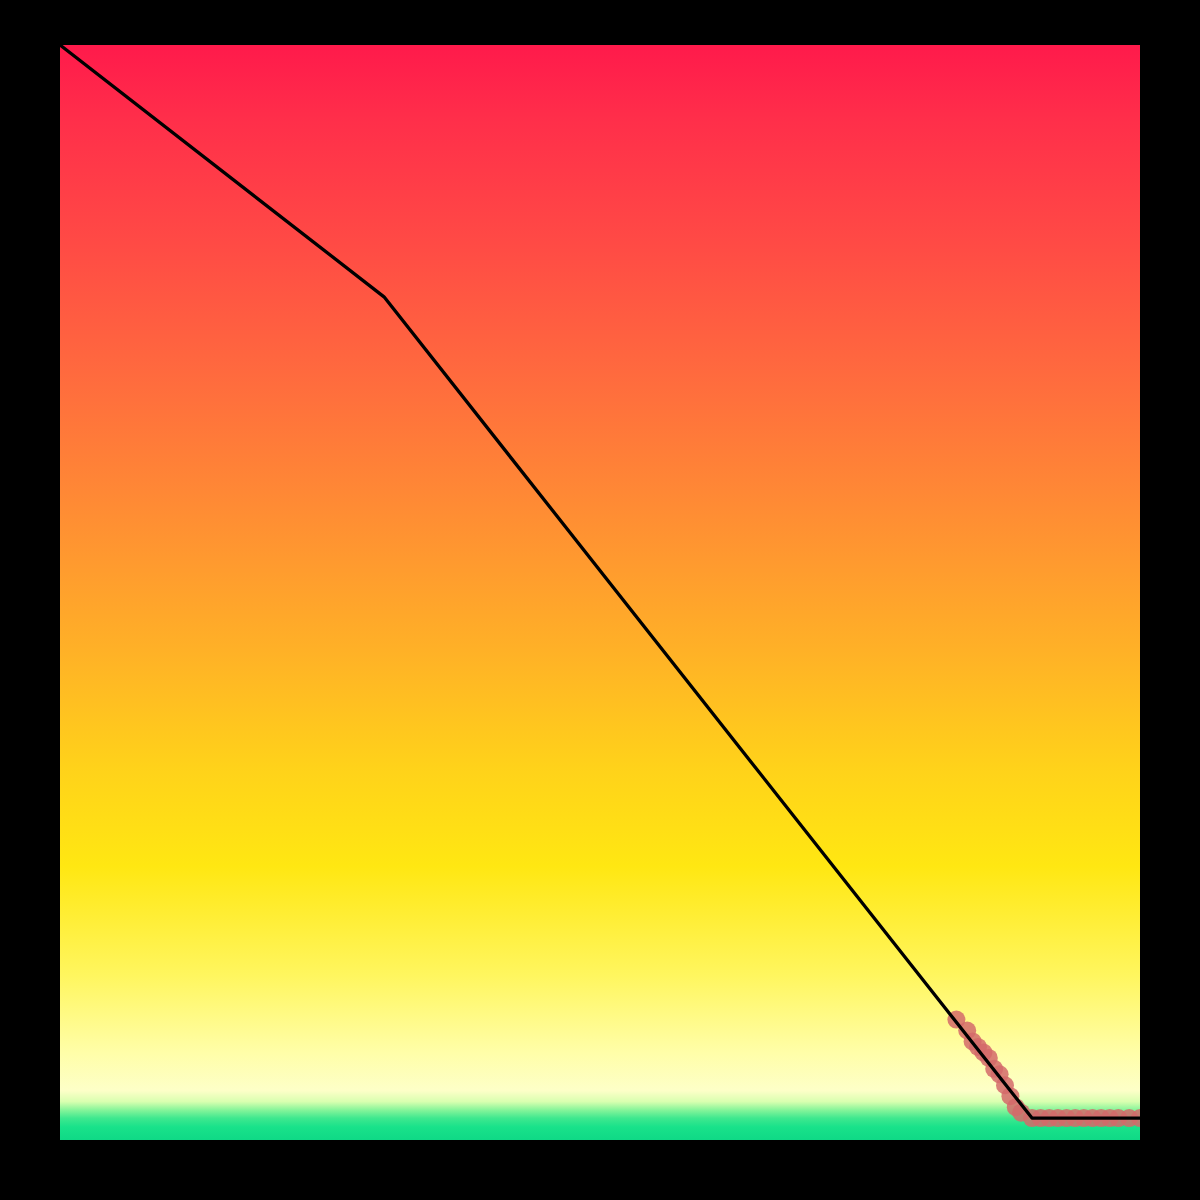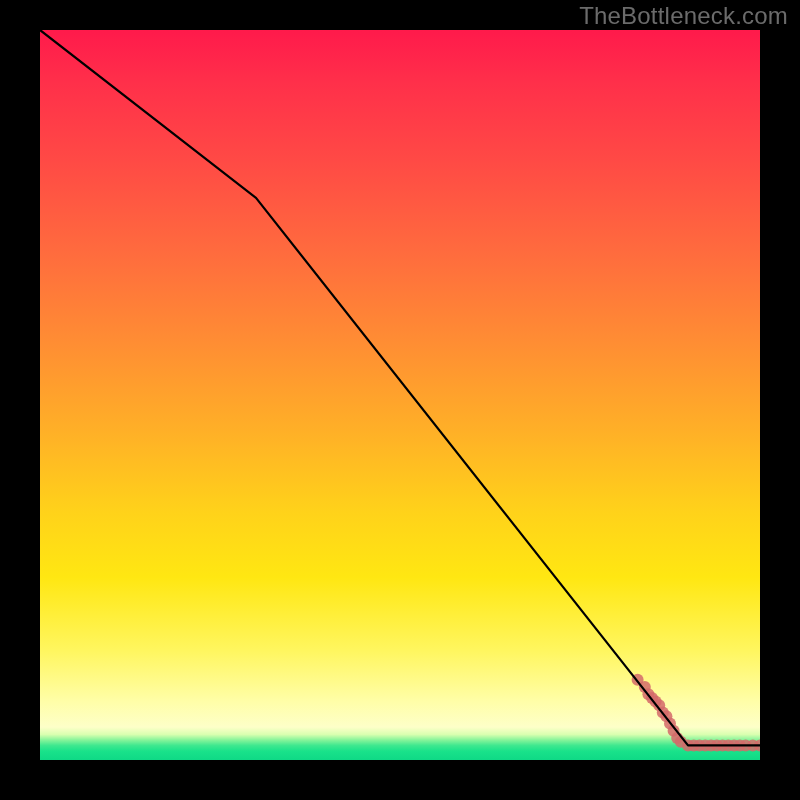--- a/index.html
+++ b/index.html
@@ -62,21 +62,20 @@
     position: absolute;
     inset: 0;
     width: 100%;
     height: 100%;
   }
 </style>
 </head>
 <body>
 
 <div class="stage">
-  <div class="watermark">TheBottleneck.com</div>
   <div class="plot">
     <div class="gradient"></div>
     <svg class="overlay" viewBox="0 0 720 730" preserveAspectRatio="none">
       <g id="scatter-group">
           <circle cx="597.60" cy="649.70" r="6" fill="#d46a6a" fill-opacity="0.85"></circle>
           <circle cx="604.80" cy="657.00" r="6" fill="#d46a6a" fill-opacity="0.85"></circle>
           <circle cx="608.40" cy="664.30" r="6" fill="#d46a6a" fill-opacity="0.85"></circle>
           <circle cx="612.00" cy="667.95" r="6" fill="#d46a6a" fill-opacity="0.85"></circle>
           <circle cx="615.60" cy="671.60" r="6" fill="#d46a6a" fill-opacity="0.85"></circle>
           <circle cx="619.20" cy="675.25" r="6" fill="#d46a6a" fill-opacity="0.85"></circle>

